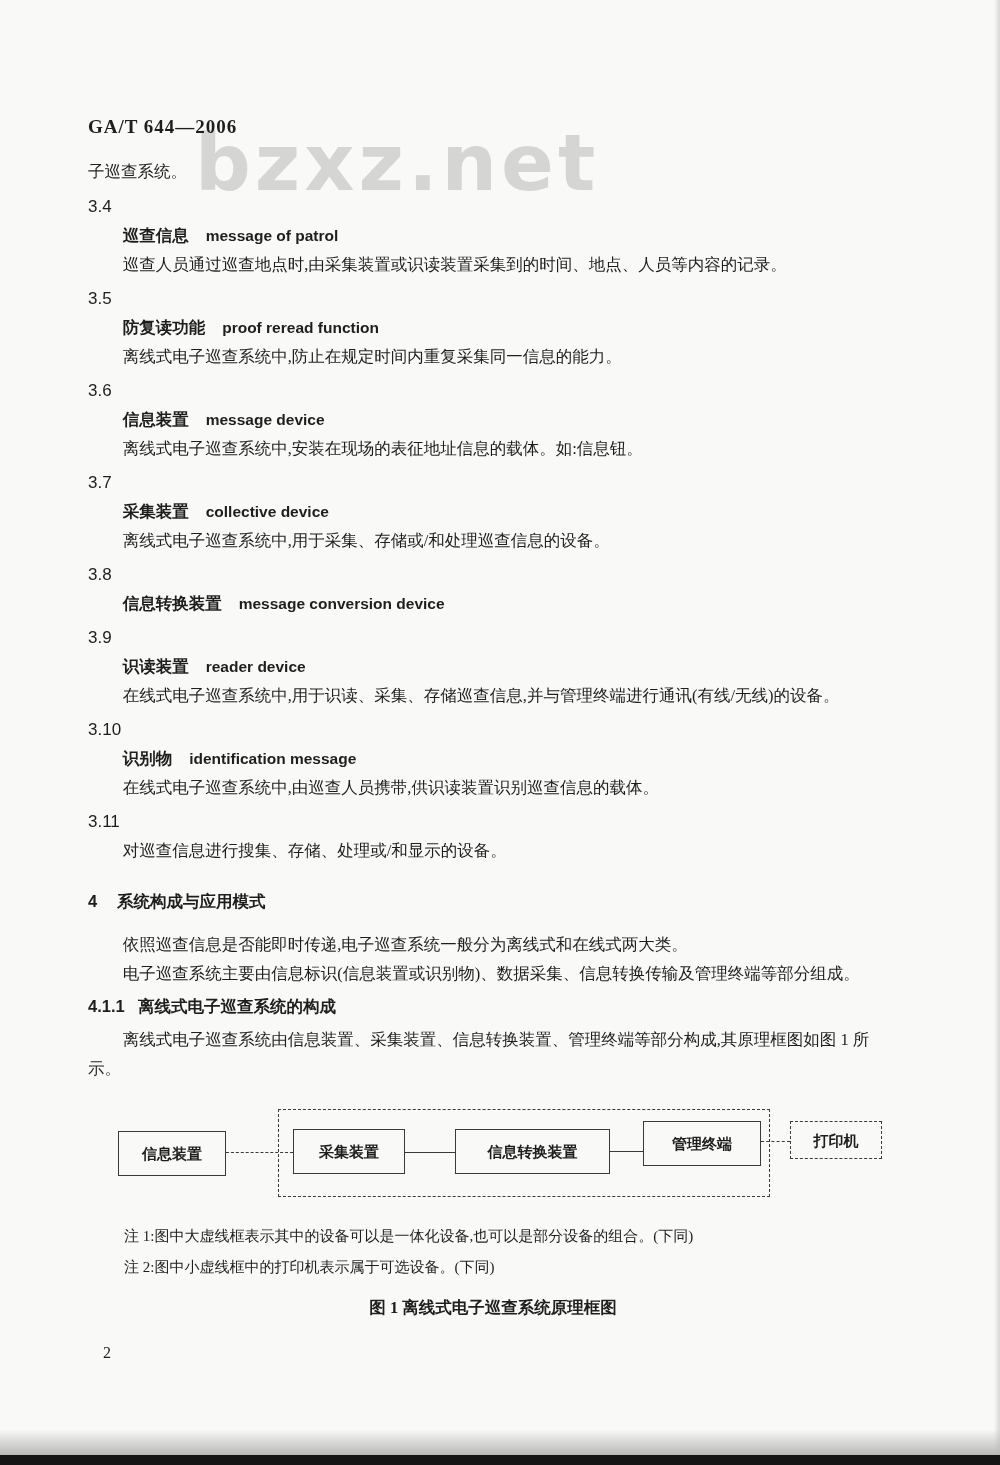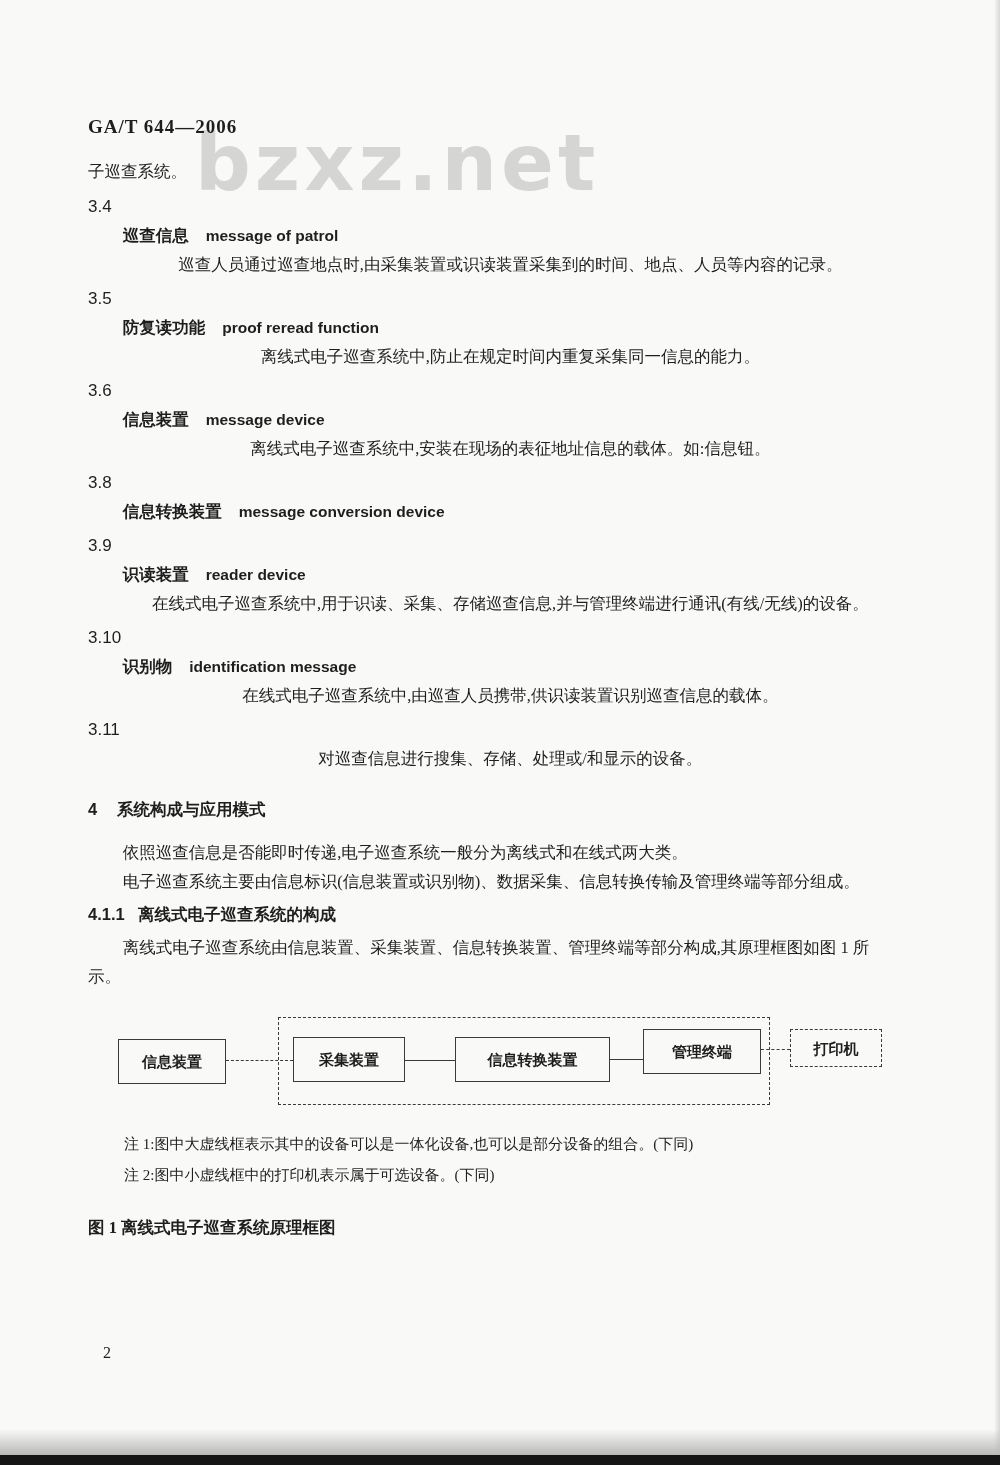--- a/index.html
+++ b/index.html
@@ -40,21 +40,21 @@
     font-size: 19px;
     font-weight: 700;
     letter-spacing: 1px;
     margin-bottom: 16px;
   }
   .cont-line { margin-bottom: 6px; }
   .term { margin-bottom: 5px; }
   .term-num { font-family: "Liberation Sans", sans-serif; font-size: 17px; }
   .term-title { margin-left: 2.1em; font-weight: 700; }
   .term-title .en { margin-left: 1.1em; font-family: "Liberation Sans", sans-serif; font-size: 15.5px; }
-  .def { text-indent: 2.1em; text-align: center; }
+  .def { text-indent: 2.1em; }
   .sec-heading { font-weight: 700; margin-top: 22px; margin-bottom: 14px; }
   .sec-heading .sec-num { margin-right: 1.2em; font-family: "Liberation Sans", sans-serif; }
   .sub-heading { font-weight: 700; margin-top: 4px; margin-bottom: 4px; }
   .sub-heading .sec-num { margin-right: 0.8em; font-family: "Liberation Sans", sans-serif; }
   .para { text-indent: 2.1em; }
 
   
   .figure-diagram {
     position: relative;
     height: 98px;
@@ -88,24 +88,24 @@
   }
   .conn.solid { border-top: 1.6px solid #3a3a3a; }
   .conn.dash  { border-top: 1.6px dashed #3a3a3a; }
 
   .fig-note {
     font-size: 15px;
     line-height: 31px;
     margin-left: 36px;
   }
   .fig-caption {
-    text-align: left;
+    text-align: center;
     font-weight: 700;
     font-size: 16.5px;
-    margin-top: 22px;
+    margin-top: 10px;
   }
   .page-number {
     position: absolute;
     left: 103px;
     top: 1344px;
     font-size: 16px;
     z-index: 2;
   }
   .scan-fade {
     position: absolute;
@@ -159,20 +159,27 @@
     </div>
 
     <div class="term">
       <div class="term-num">3.6</div>
       <div class="term-title">
         <span class="cn">信息装置</span><span class="en">message device</span>
       </div>
       <p class="def">离线式电子巡查系统中,安装在现场的表征地址信息的载体。如:信息钮。</p>
     </div>
 
+    <div class="term">
+      <div class="term-num">3.7</div>
+      <div class="term-title">
+        <span class="cn">采集装置</span><span class="en">collective device</span>
+      </div>
+      <p class="def">离线式电子巡查系统中,用于采集、存储或/和处理巡查信息的设备。</p>
+    </div>
 
     <div class="term">
       <div class="term-num">3.8</div>
       <div class="term-title">
         <span class="cn">信息转换装置</span><span class="en">message conversion device</span>
       </div>
     </div>
 
     <div class="term">
       <div class="term-num">3.9</div>

